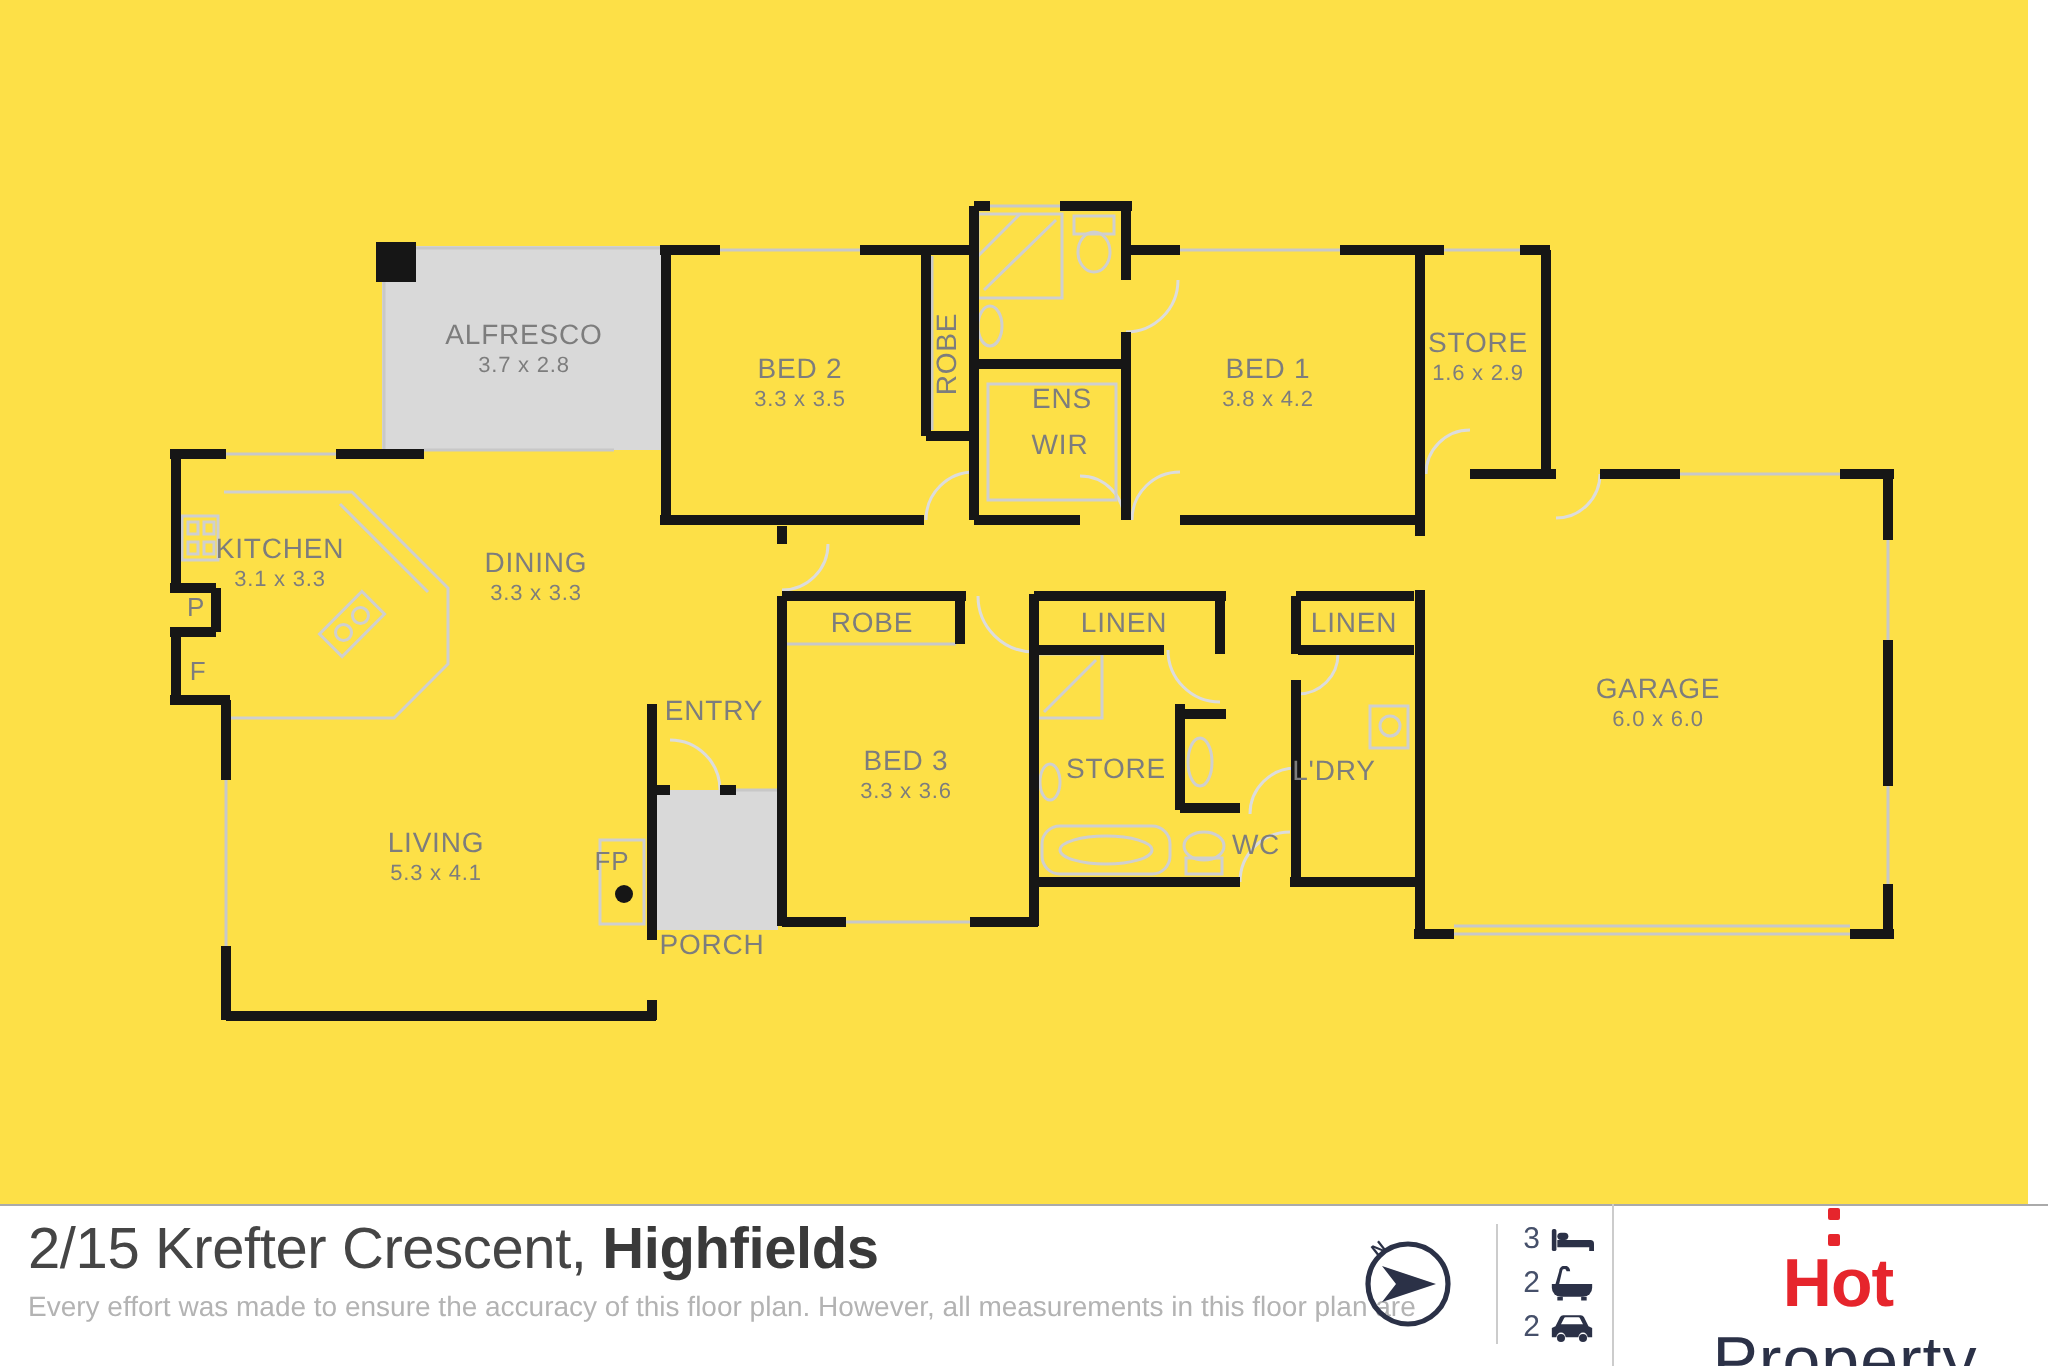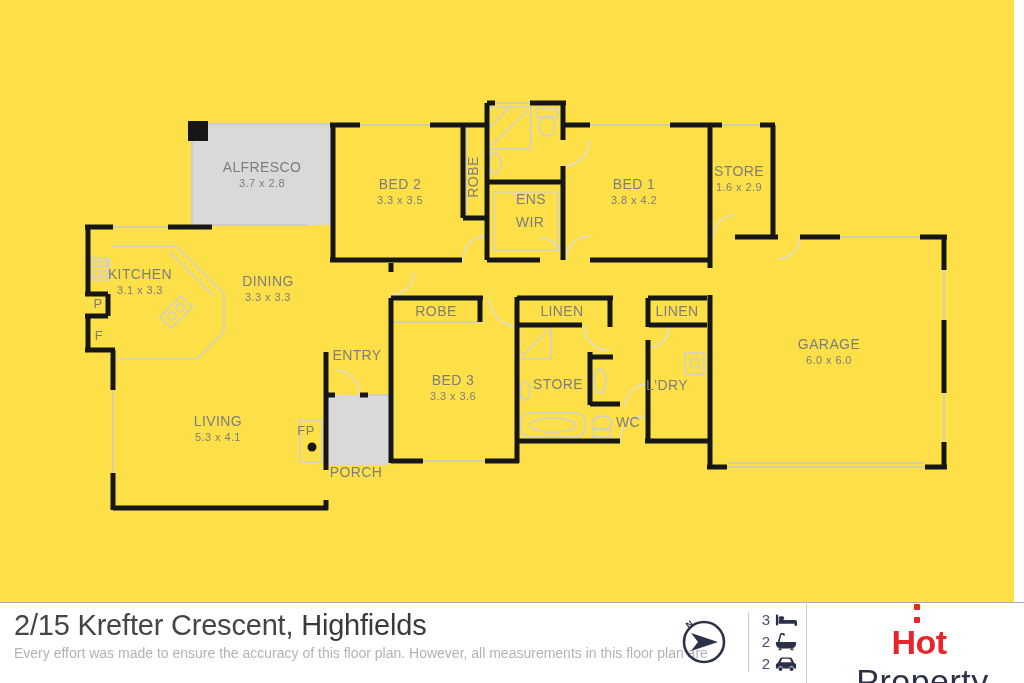--- a/index.html
+++ b/index.html
@@ -10,21 +10,21 @@
   .rlabel{position:absolute;transform:translate(-50%,-50%);text-align:center;
     color:#7d7d7d;font-size:14px;letter-spacing:.4px;white-space:nowrap;line-height:16px;}
   .rlabel .dims{font-size:11px;}
   .rlabel.small{font-size:13px;}
   .rlabel.vert{transform:translate(-50%,-50%) rotate(-90deg);}
   
   #footer{position:absolute;left:0;top:602px;width:1024px;height:81px;background:#fff;
     border-top:1px solid #aaa;box-sizing:border-box;}
   #address{position:absolute;left:14px;top:6px;font-size:29px;color:#454545;letter-spacing:-.2px;}
   #address .street{font-weight:400;}
-  #address .suburb{font-weight:400;color:#3a3a3a;}
+  #address .suburb{font-weight:700;color:#3a3a3a;}
   #disclaimer{position:absolute;left:14px;top:44px;font-size:14px;line-height:13px;color:#b3b3b3;}
   #disclaimer b{color:#4d4d4d;font-weight:700;}
   #compass{position:absolute;left:678px;top:616px;width:50px;height:50px;}
   .vdiv{position:absolute;width:1px;background:#ccc;}
   #div1{left:748px;top:612px;height:60px;}
   #div2{left:806px;top:602px;height:81px;}
   #stats{position:absolute;left:756px;top:609px;width:46px;}
   .statrow{display:flex;align-items:center;height:21px;margin-bottom:1px;}
   .statnum{width:14px;font-size:15px;color:#46506a;text-align:right;margin-right:5px;}
   .staticon{width:22px;height:18px;}

